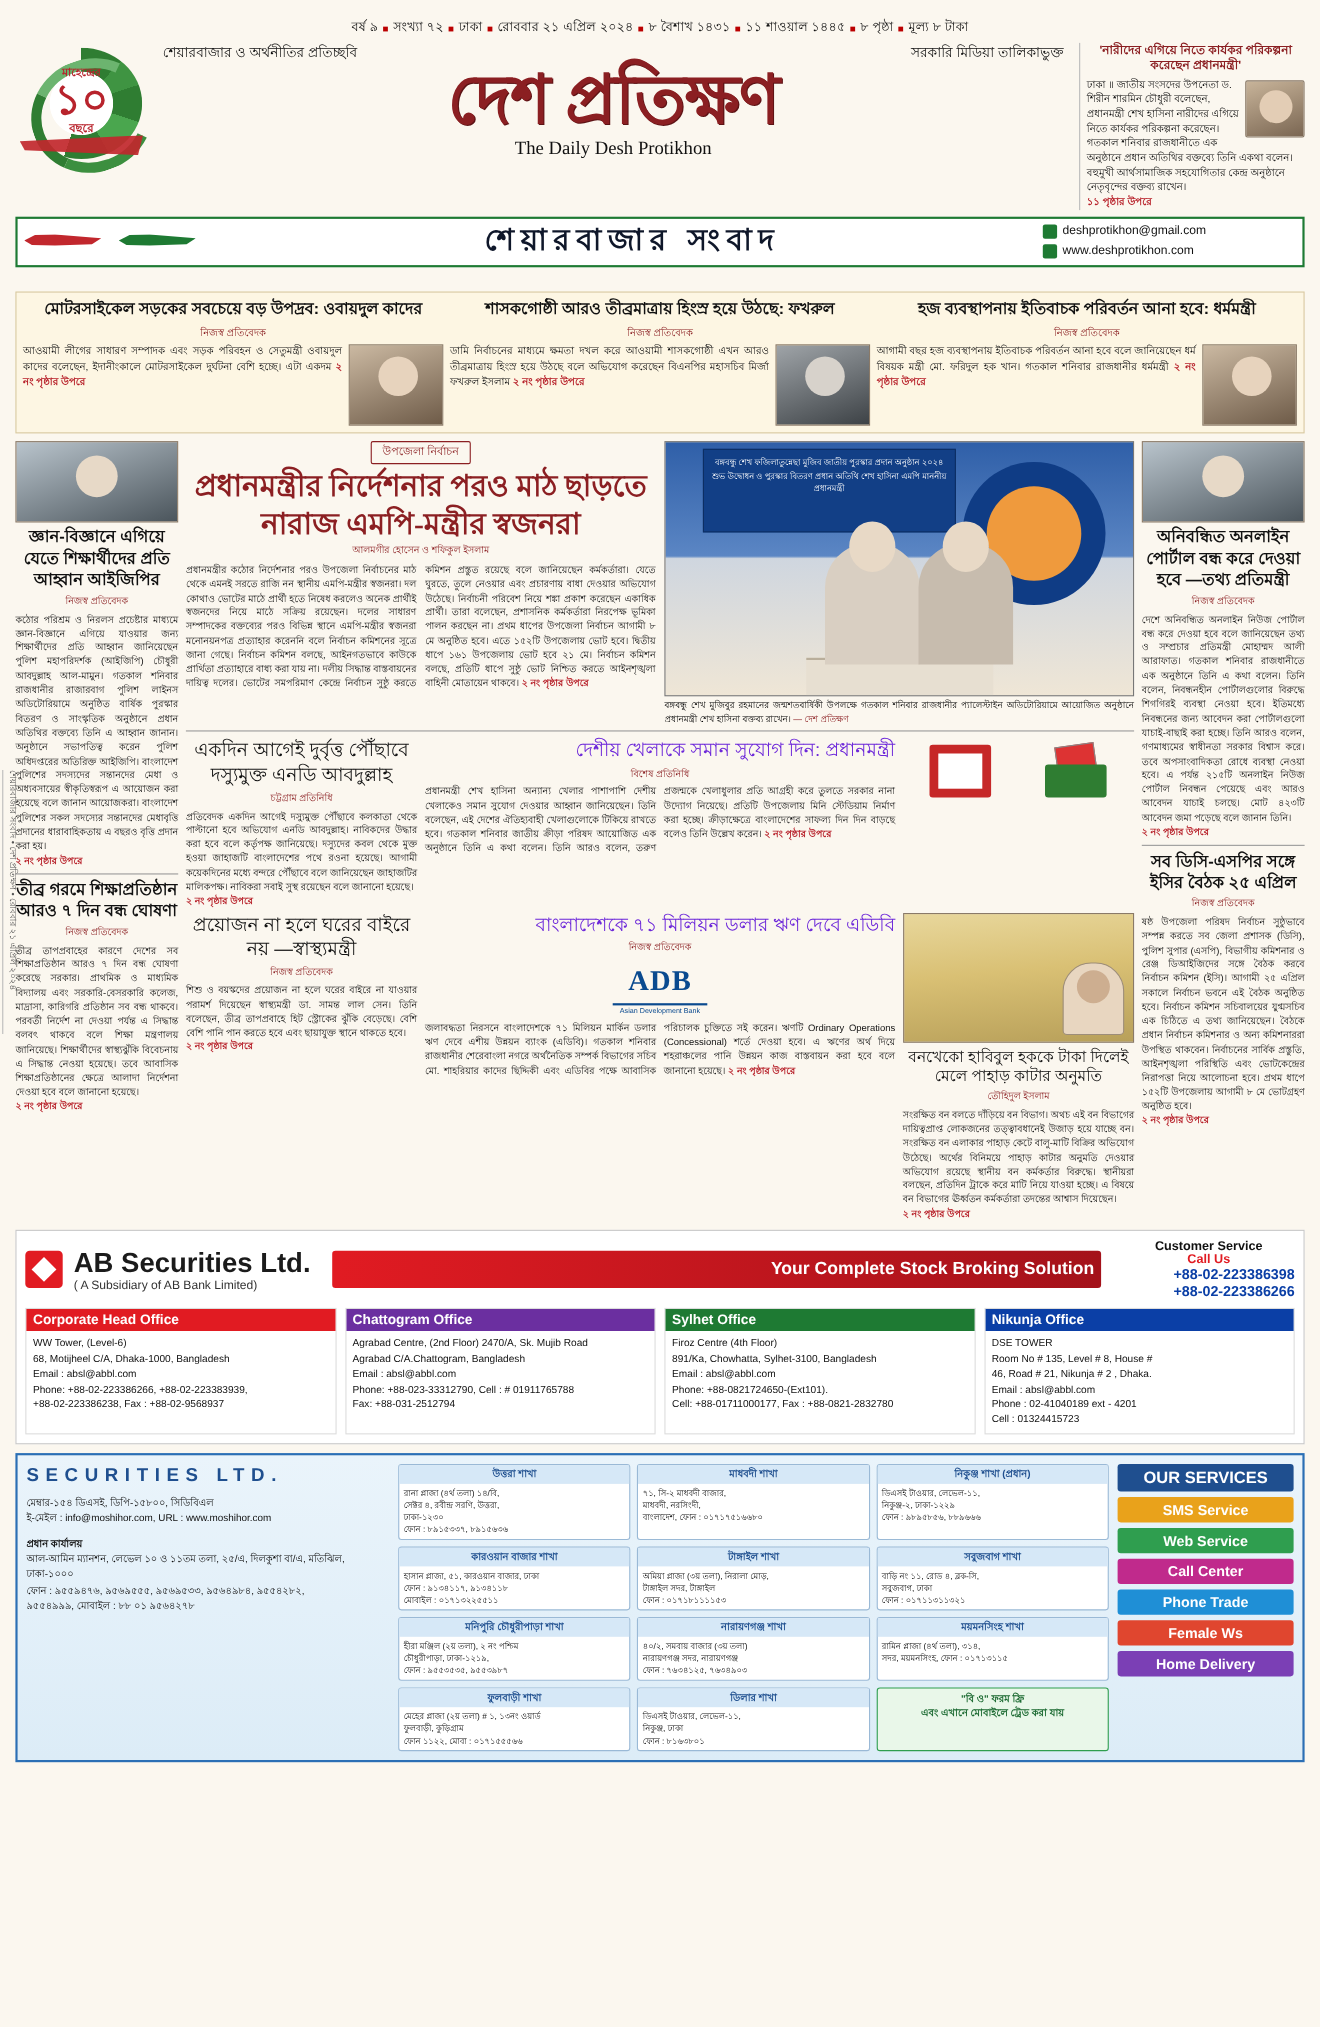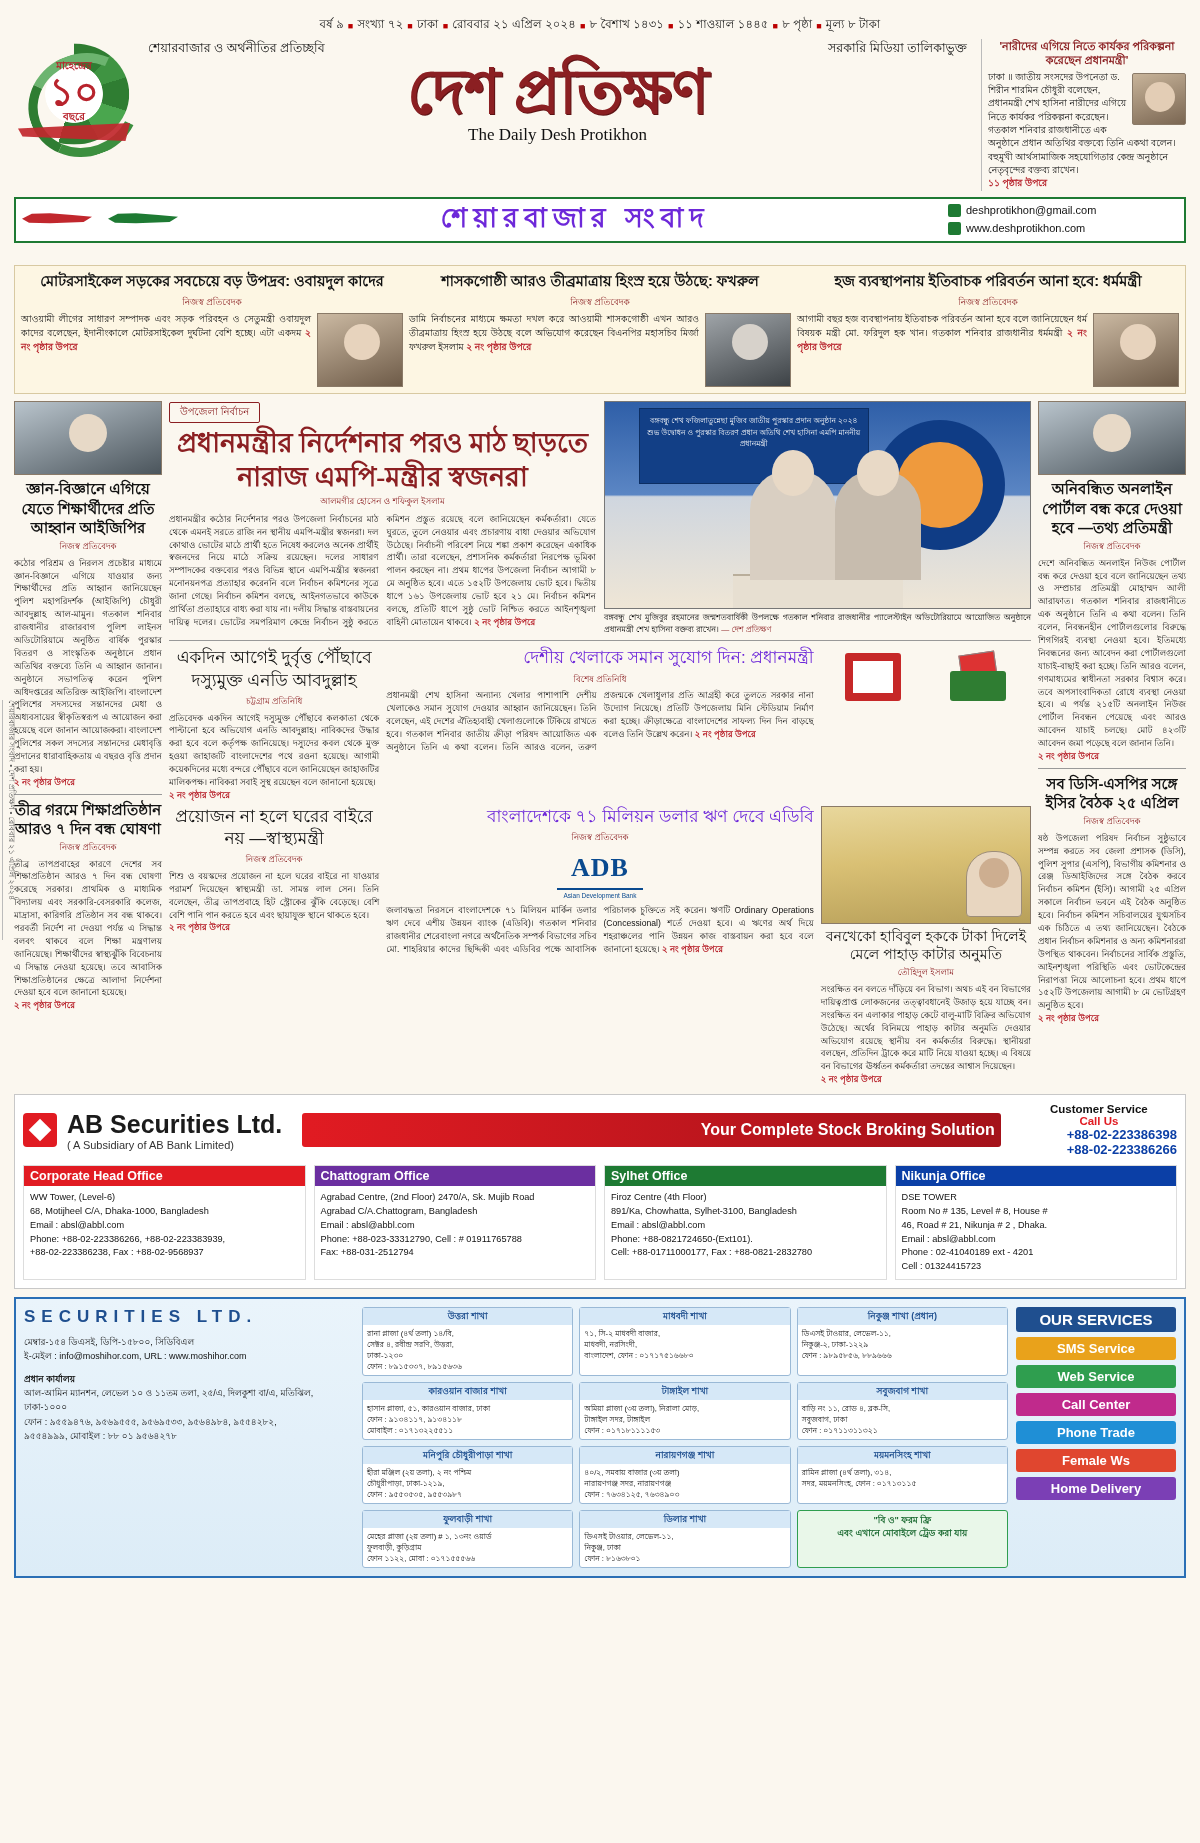--- a/index.html
+++ b/index.html
@@ -74,21 +74,21 @@
     position: relative;
   }
   .hr-photo:after{content:"";position:absolute;left:12px;top:8px;width:30px;height:30px;border-radius:50%;background:#e3cdb5;}
   .more { color: #b8232c; font-weight: bold; }
   .green-banner {
     margin-top: 6px; height: 46px; border: 2px solid #1e7a33;
     display: flex; align-items: center; justify-content: space-between;
     background: #fff; padding: 0 6px;
   }
   .gb-left { width: 180px; height: 36px; position: relative; }
-  .gb-mid { flex: 1; text-align: center; font-size: 27px; font-weight: bold; color: #6d28d9; letter-spacing: 6px; }
+  .gb-mid { flex: 1; text-align: center; font-size: 27px; font-weight: bold; color: #0f172a; letter-spacing: 6px; }
   .gb-right { width: 230px; font-size: 11px; color: #111; line-height: 1.6; }
   .gb-right div { display:flex; align-items:center; gap:5px; }
   .dot-ico { width: 13px; height: 13px; background: #1e7a33; border-radius: 2px; display:inline-block;}
   .croc { position:absolute; top:6px; width:70px; height:20px; background:#c1272d; clip-path: polygon(0 55%, 14% 30%, 40% 28%, 72% 36%, 100% 45%, 88% 72%, 40% 78%, 10% 75%); }
   .croc2 { left: 86px; background:#1e7a33; }
   .triple {
     margin-top: 22px; display: grid; grid-template-columns: 1fr 1fr 1fr;
     gap: 6px; background: #fdf6e3; border: 1px solid #d8c9a2; padding: 6px;
   }
   .tri-col { display:flex; flex-direction: column; }
@@ -121,21 +121,21 @@
     display: inline-block; border: 1px solid #8b1f22; color: #8b1f22;
     font-size: 10px; padding: 1px 10px; border-radius: 2px; margin: 0 auto 4px;
   }
   .center-top { display: grid; grid-template-columns: 1fr 1fr; gap: 8px; }
   .lead-head {
     font-size: 27px; font-weight: bold; color: #8b1f22; text-align: center;
     line-height: 1.25; font-family: "Liberation Serif", serif;
   }
   .lead-head .l2 { display:block; }
   .lead-photo {
-    width: 100%; height: 208px; border: 1px solid #777;
+    width: 100%; height: 232px; border: 1px solid #777;
     background: linear-gradient(180deg,#2f5fa8 0%, #5b86c4 45%, #cfd6df 46%, #efe6d6 100%);
     position: relative; overflow: hidden;
   }
   .lp-banner {
     position:absolute; left:8%; top:6px; width:54%; height:76px; background:#123f86; color:#fff;
     font-size:7.5px; text-align:center; padding:6px 4px; line-height:1.5; border:1px solid #0c2e63;
   }
   .lp-person {
     position:absolute; left:34%; bottom:28px; width:86px; height:110px; border-radius:40px 40px 0 0;
     background:#d9cfc2;
@@ -333,21 +333,21 @@
       <div class="rule"></div>
       <div class="side-head">তীব্র গরমে শিক্ষাপ্রতিষ্ঠান আরও ৭ দিন বন্ধ ঘোষণা</div>
       <div class="byline">নিজস্ব প্রতিবেদক</div>
       <div>তীব্র তাপপ্রবাহের কারণে দেশের সব শিক্ষাপ্রতিষ্ঠান আরও ৭ দিন বন্ধ ঘোষণা করেছে সরকার। প্রাথমিক ও মাধ্যমিক বিদ্যালয় এবং সরকারি-বেসরকারি কলেজ, মাদ্রাসা, কারিগরি প্রতিষ্ঠান সব বন্ধ থাকবে। পরবর্তী নির্দেশ না দেওয়া পর্যন্ত এ সিদ্ধান্ত বলবৎ থাকবে বলে শিক্ষা মন্ত্রণালয় জানিয়েছে। শিক্ষার্থীদের স্বাস্থ্যঝুঁকি বিবেচনায় এ সিদ্ধান্ত নেওয়া হয়েছে। তবে আবাসিক শিক্ষাপ্রতিষ্ঠানের ক্ষেত্রে আলাদা নির্দেশনা দেওয়া হবে বলে জানানো হয়েছে।</div>
       <div class="more">২ নং পৃষ্ঠার উপরে</div>
     </div>
 
     <div>
       <div class="center-top">
         <div>
-          <div style="">
+          <div style="text-align:center">
             <span class="lead-label">উপজেলা নির্বাচন</span>
           </div>
           <div class="lead-head">
             <span>প্রধানমন্ত্রীর নির্দেশনার পরও মাঠ ছাড়তে</span>
             <span class="l2">নারাজ এমপি-মন্ত্রীর স্বজনরা</span>
           </div>
           <div class="byline">আলমগীর হোসেন ও শফিকুল ইসলাম</div>
           <div class="col" style="columns:2; column-gap:8px;">
             <span>প্রধানমন্ত্রীর কঠোর নির্দেশনার পরও উপজেলা নির্বাচনের মাঠ থেকে এমনই সরতে রাজি নন স্থানীয় এমপি-মন্ত্রীর স্বজনরা। দল কোথাও ভোটের মাঠে প্রার্থী হতে নিষেধ করলেও অনেক প্রার্থীই স্বজনদের নিয়ে মাঠে সক্রিয় রয়েছেন। দলের সাধারণ সম্পাদকের বক্তব্যের পরও বিভিন্ন স্থানে এমপি-মন্ত্রীর স্বজনরা মনোনয়নপত্র প্রত্যাহার করেননি বলে নির্বাচন কমিশনের সূত্রে জানা গেছে। নির্বাচন কমিশন বলছে, আইনগতভাবে কাউকে প্রার্থিতা প্রত্যাহারে বাধ্য করা যায় না। দলীয় সিদ্ধান্ত বাস্তবায়নের দায়িত্ব দলের। ভোটের সমপরিমাণ কেন্দ্রে নির্বাচন সুষ্ঠু করতে কমিশন প্রস্তুত রয়েছে বলে জানিয়েছেন কর্মকর্তারা।</span>
             <span>যেতে ঘুরতে, তুলে নেওয়ার এবং প্রচারণায় বাধা দেওয়ার অভিযোগ উঠেছে। নির্বাচনী পরিবেশ নিয়ে শঙ্কা প্রকাশ করেছেন একাধিক প্রার্থী। তারা বলেছেন, প্রশাসনিক কর্মকর্তারা নিরপেক্ষ ভূমিকা পালন করছেন না। প্রথম ধাপের উপজেলা নির্বাচন আগামী ৮ মে অনুষ্ঠিত হবে। এতে ১৫২টি উপজেলায় ভোট হবে। দ্বিতীয় ধাপে ১৬১ উপজেলায় ভোট হবে ২১ মে। নির্বাচন কমিশন বলছে, প্রতিটি ধাপে সুষ্ঠু ভোট নিশ্চিত করতে আইনশৃঙ্খলা বাহিনী মোতায়েন থাকবে।</span>

